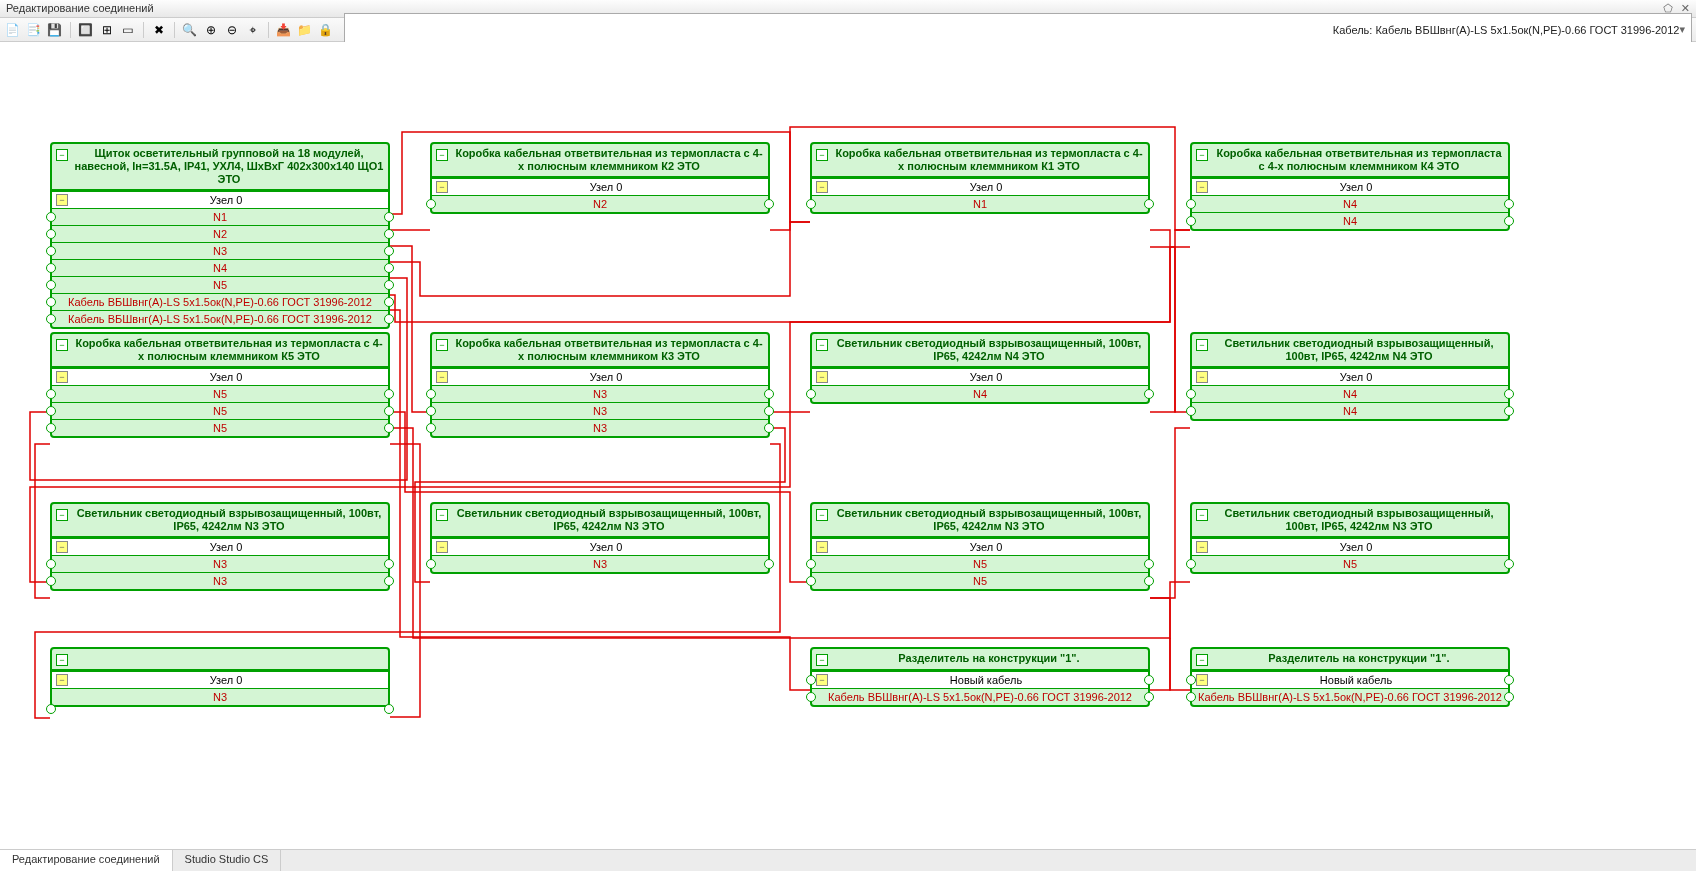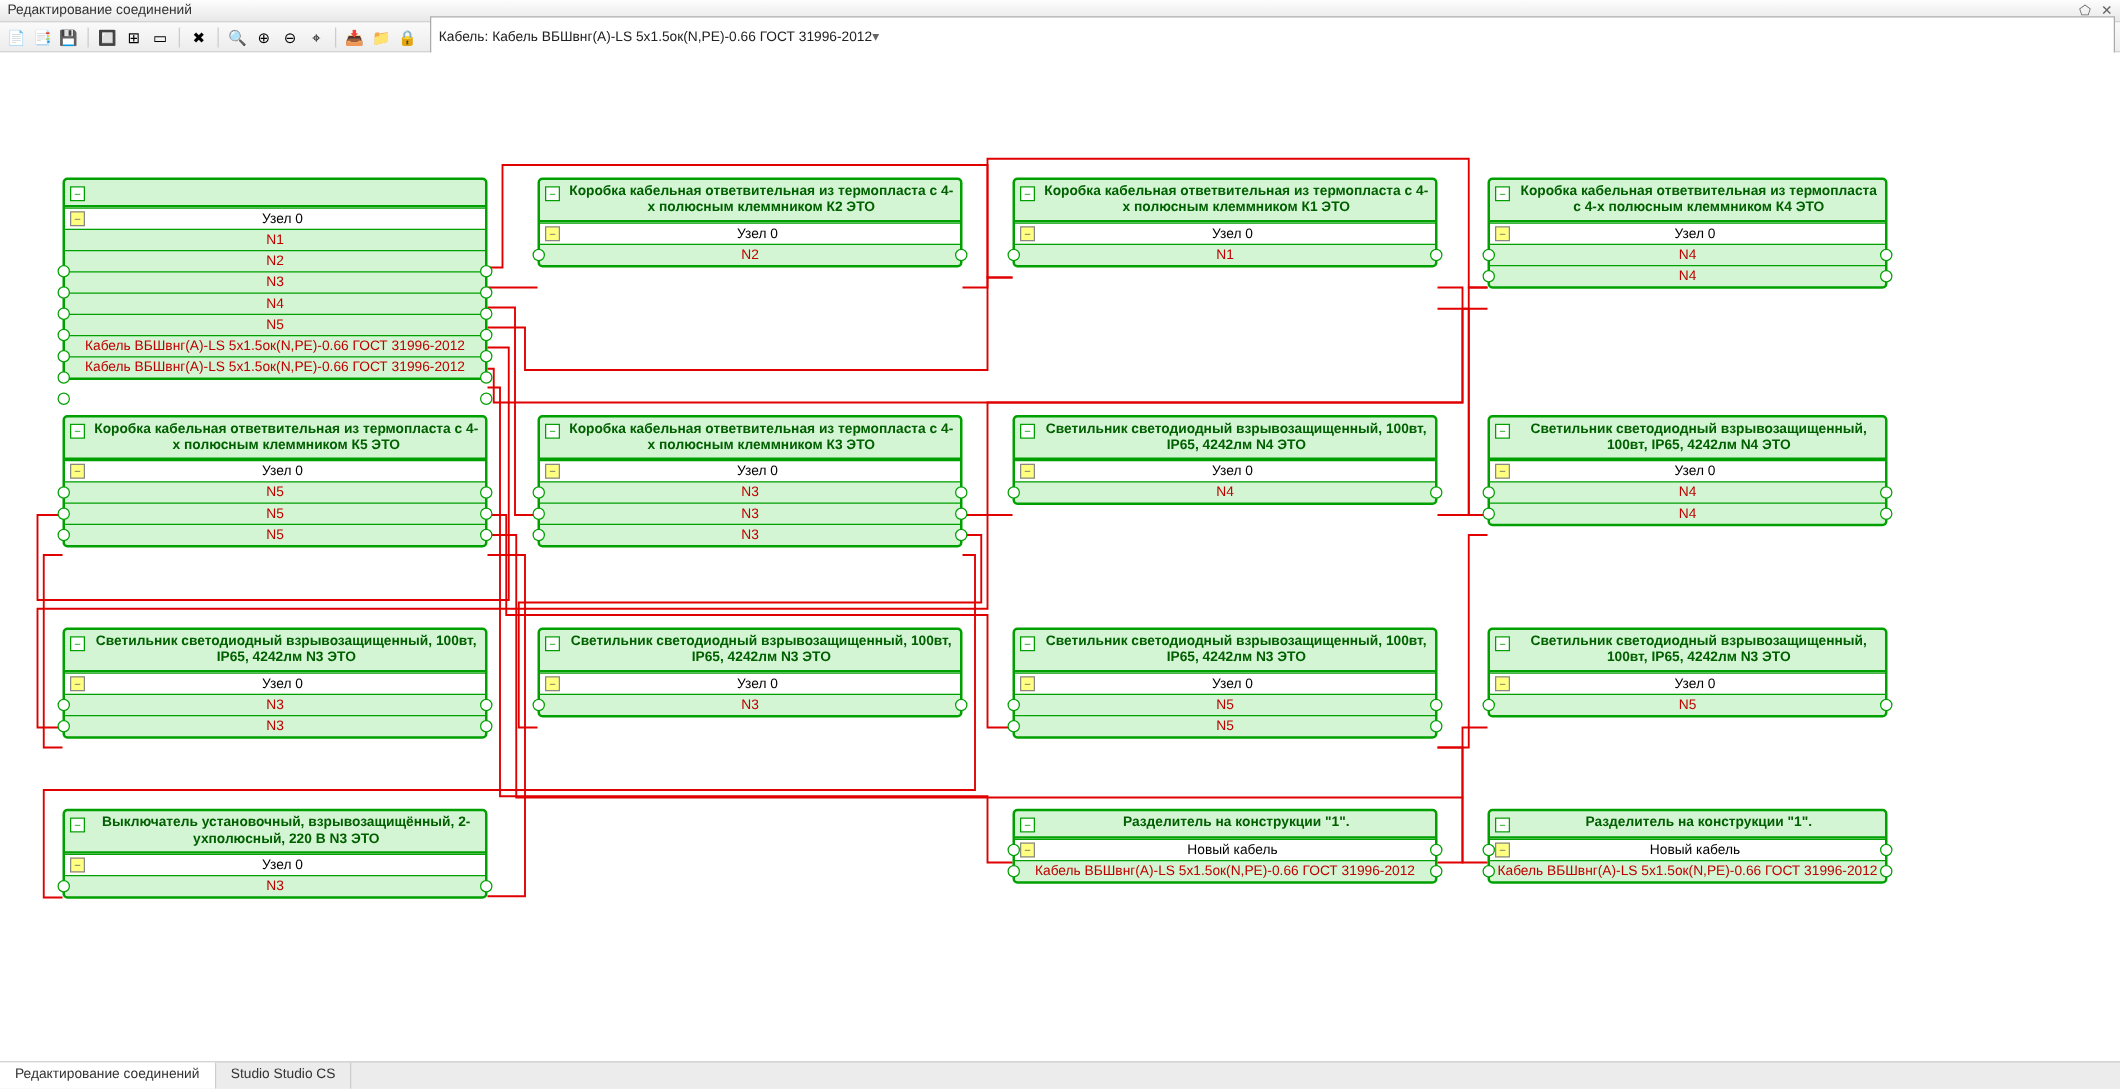--- a/index.html
+++ b/index.html
@@ -2,21 +2,21 @@
 <html><head>
 <meta charset="utf-8">
 <style>
 *{box-sizing:border-box;margin:0;padding:0;font-family:Tahoma,Arial,sans-serif;font-size:11px}
 body{background:#f0f0f0;width:1696px;height:871px;overflow:hidden;position:relative}
 .titlebar{height:18px;background:linear-gradient(#fdfdfd,#e8e8e8);border-bottom:1px solid #ccc;padding:2px 6px;font-size:11px;color:#333;display:flex;justify-content:space-between}
 .titlebar .wbtns{display:flex;gap:8px;color:#666}
 .toolbar{height:24px;background:linear-gradient(#fafafa,#ececec);border-bottom:1px solid #ccc;display:flex;align-items:center;padding:0 4px;gap:3px}
 .tbtn{width:18px;height:18px;border:1px solid transparent;border-radius:2px;display:flex;align-items:center;justify-content:center;cursor:pointer;font-size:12px}
 .sep{width:1px;height:16px;background:#ccc;margin:0 3px}
-.cablebox{flex:1;height:20px;background:#fff;border:1px solid #aaa;margin-left:6px;padding:16px 6px;font-size:11px;color:#222;display:flex;align-items:center;justify-content:flex-start}
+.cablebox{flex:1;height:20px;background:#fff;border:1px solid #aaa;margin-left:6px;padding:16px 6px;font-size:11px;color:#222;display:flex;align-items:center;justify-content:flex-end}
 .cablebox .dd{color:#666}
 .canvas{position:absolute;top:42px;left:0;right:0;bottom:22px;background:#fff;overflow:hidden}
 svg.wires{position:absolute;top:0;left:0;width:100%;height:100%;pointer-events:none}
 svg.wires path,svg.wires line{stroke:#e00000;stroke-width:1.5;fill:none}
 .node{position:absolute;background:#d4f5d4;border:2px solid #00a000;border-radius:4px}
 .node .hdr{display:flex;align-items:flex-start;padding:3px 4px;border-bottom:2px solid #00a000;gap:6px}
 .node .hdr .exp{width:12px;height:12px;min-width:12px;border:1px solid #00a000;background:#fff;display:flex;align-items:center;justify-content:center;font-size:9px;color:#00a000;margin-top:2px;cursor:pointer}
 .node .hdr .title{flex:1;text-align:center;font-weight:bold;color:#006000;font-size:11px;line-height:13px}
 .row{display:flex;align-items:center;border-top:1px solid #00a000;min-height:17px;padding:0 4px}
 .row:first-of-type{border-top:none}
@@ -91,20 +91,21 @@
       <path d="M1150,556 L1170,556 L1170,648 L1190,648"></path>
       <path d="M1150,205 L1175,205 L1175,370 L1190,370"></path>
       <path d="M50,556 L35,556 L35,402 L50,402"></path>
       <path d="M1190,386 L1175,386 L1175,556 L1150,556"></path>
       <path d="M1150,648 L1170,648 L1170,596"></path>
     </svg>
   <div id="nodes-host">
       <div class="node" style="left: 50px; top: 100px; width: 340px;">
         <div class="hdr">
           <div class="exp">−</div>
+          <div class="title">Щиток осветительный групповой на 18 модулей, навесной, Iн=31.5А, IP41, УХЛ4, ШхВхГ 402x300x140 ЩО1 ЭТО</div>
         </div>
         <div class="row uzl">
           <div class="exp">−</div>
           <span class="rl">Узел 0</span>
         </div>
         <div class="row pin">
           <span class="rl">N1</span>
         </div>
         <div class="row pin">
           <span class="rl">N2</span>
@@ -340,21 +341,20 @@
         </div>
         <div class="row pin">
           <span class="rl">N5</span>
         </div>
         <div class="port l" style="top: 54.5px;"></div>
         <div class="port r" style="top: 54.5px;"></div>
       </div>
       <div class="node" style="left: 50px; top: 605px; width: 340px;">
         <div class="hdr">
           <div class="exp">−</div>
-          <div class="title">Выключатель установочный, взрывозащищённый, 2-ухполюсный, 220 В N3 ЭТО</div>
         </div>
         <div class="row uzl">
           <div class="exp">−</div>
           <span class="rl">Узел 0</span>
         </div>
         <div class="row pin">
           <span class="rl">N3</span>
         </div>
         <div class="port l" style="top: 54.5px;"></div>
         <div class="port r" style="top: 54.5px;"></div>

